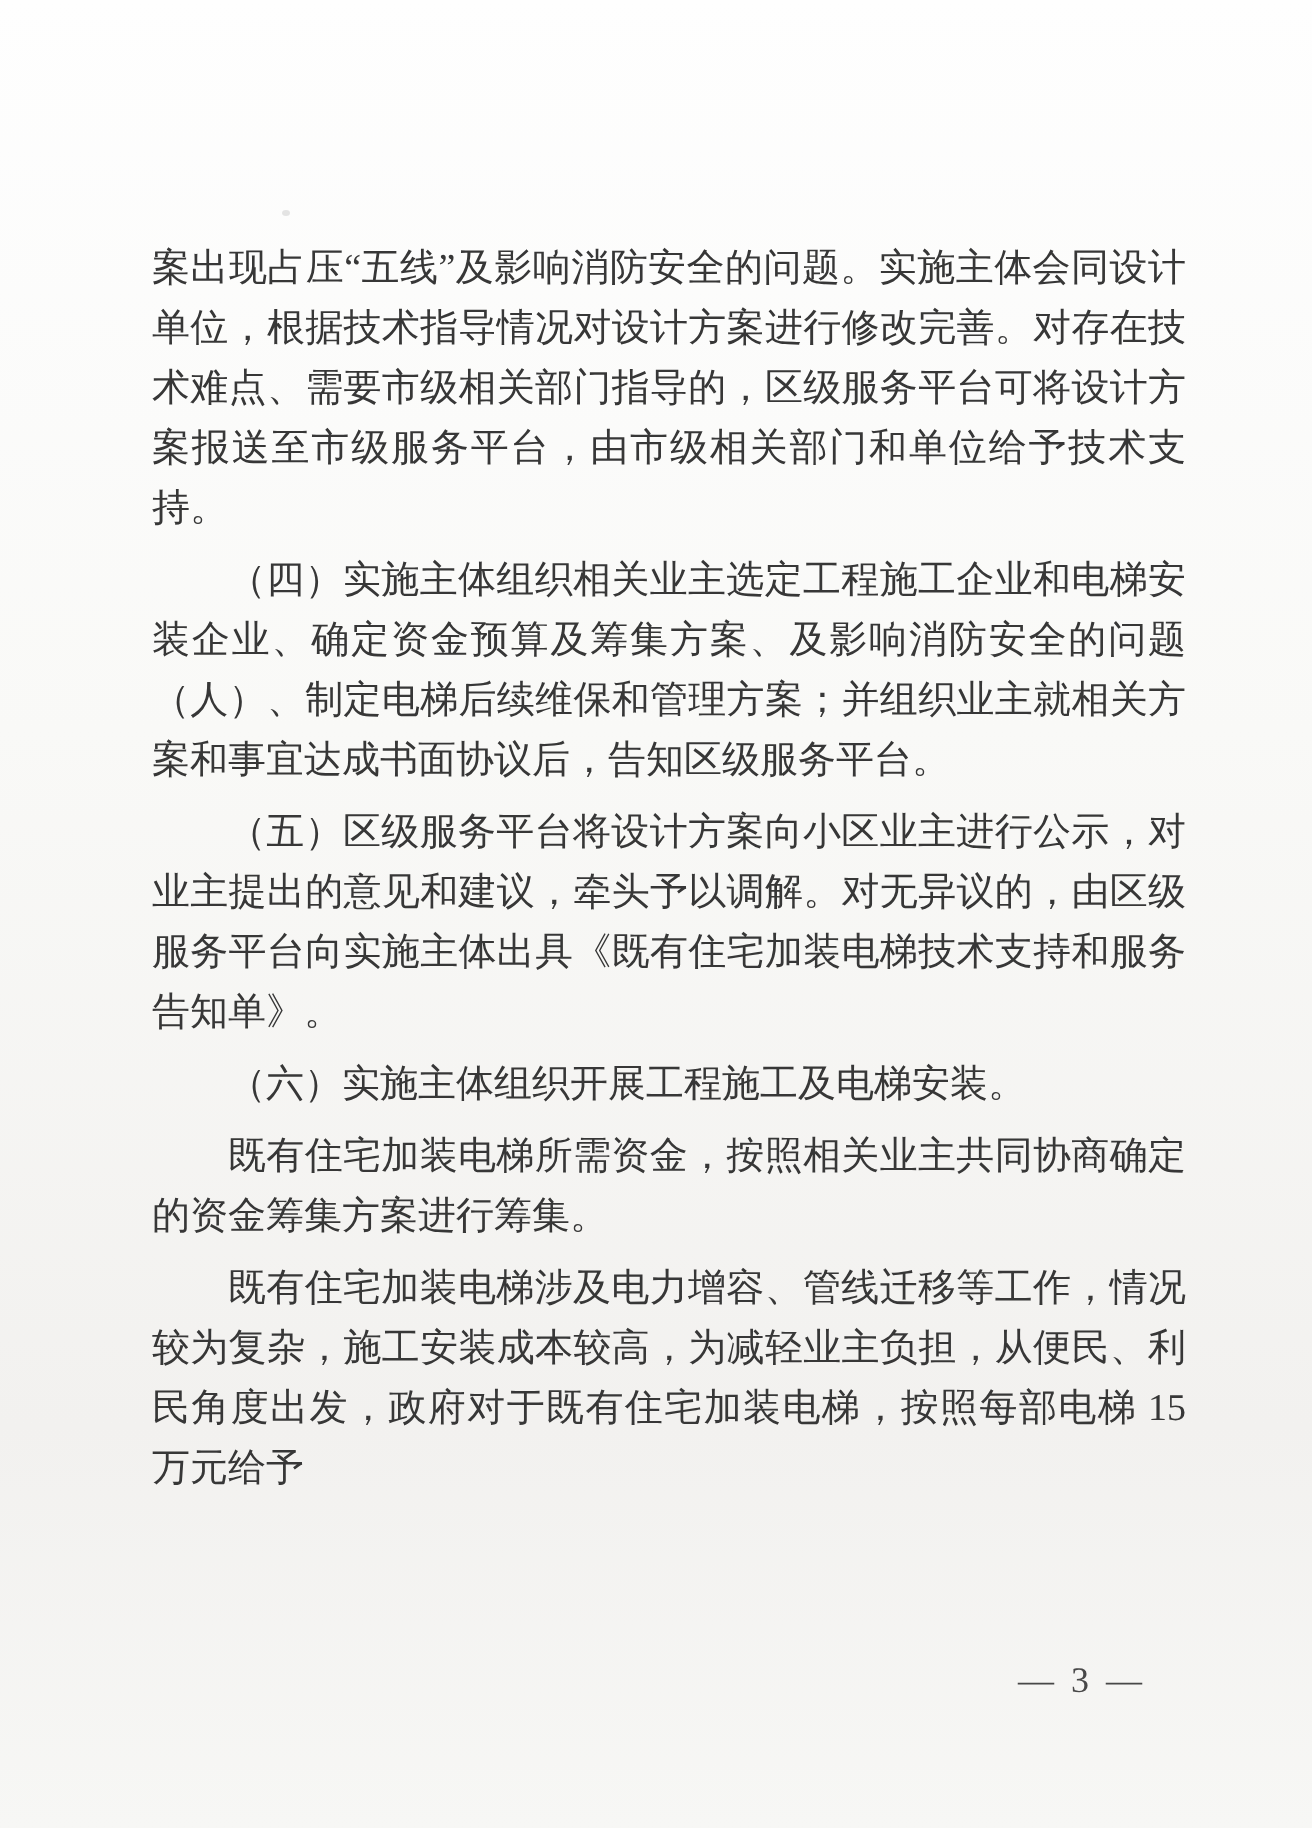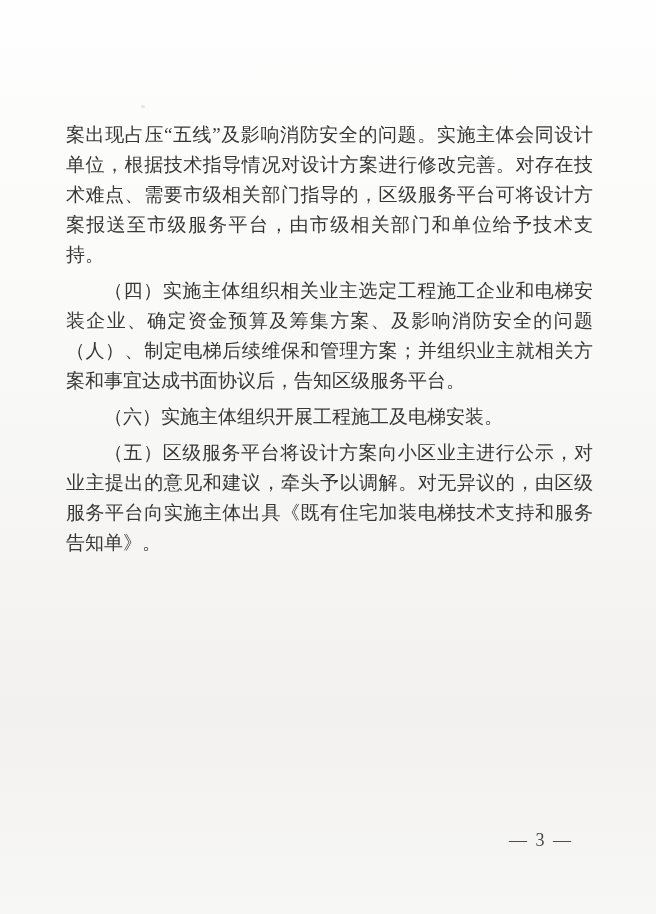--- a/index.html
+++ b/index.html
@@ -20,21 +20,21 @@
     left: 66px;
     top: 120px;
     width: 527px;
     font-size: 19px;
     line-height: 30px;
     color: #373737;
     text-align: justify;
     text-justify: inter-ideograph;
   }
   .para {
-    margin: 0 0 6px 0;
+    margin: 0 0 6px 10px;
     text-indent: 2em;
   }
   .para.no-indent {
     text-indent: 0;
   }
   .para.heading {
     font-weight: bold;
     color: #303030;
   }
   .page-number {
@@ -61,23 +61,25 @@
 <body>
 
 <div class="page">
   <div class="scan-speck"></div>
 
   <div class="doc-body">
     <p class="para no-indent">案出现占压“五线”及影响消防安全的问题。实施主体会同设计单位，根据技术指导情况对设计方案进行修改完善。对存在技术难点、需要市级相关部门指导的，区级服务平台可将设计方案报送至市级服务平台，由市级相关部门和单位给予技术支持。</p>
 
     <p class="para">（四）实施主体组织相关业主选定工程施工企业和电梯安装企业、确定资金预算及筹集方案、及影响消防安全的问题（人）、制定电梯后续维保和管理方案；并组织业主就相关方案和事宜达成书面协议后，告知区级服务平台。</p>
 
+    <p class="para">（五）区级服务平台将设计方案向小区业主进行公示，对业主提出的意见和建议，牵头予以调解。对无异议的，由区级服务平台向实施主体出具《既有住宅加装电梯技术支持和服务告知单》。</p>
+
     <p class="para">（六）实施主体组织开展工程施工及电梯安装。</p>
-
-    <p class="para">（五）区级服务平台将设计方案向小区业主进行公示，对业主提出的意见和建议，牵头予以调解。对无异议的，由区级服务平台向实施主体出具《既有住宅加装电梯技术支持和服务告知单》。</p>
 
 
 
+    <p class="para">既有住宅加装电梯所需资金，按照相关业主共同协商确定的资金筹集方案进行筹集。</p>
 
+    <p class="para">既有住宅加装电梯涉及电力增容、管线迁移等工作，情况较为复杂，施工安装成本较高，为减轻业主负担，从便民、利民角度出发，政府对于既有住宅加装电梯，按照每部电梯 15 万元给予</p>
   </div>
 
   <div class="page-number">— 3 —</div>
 </div>
 
 </body></html>

